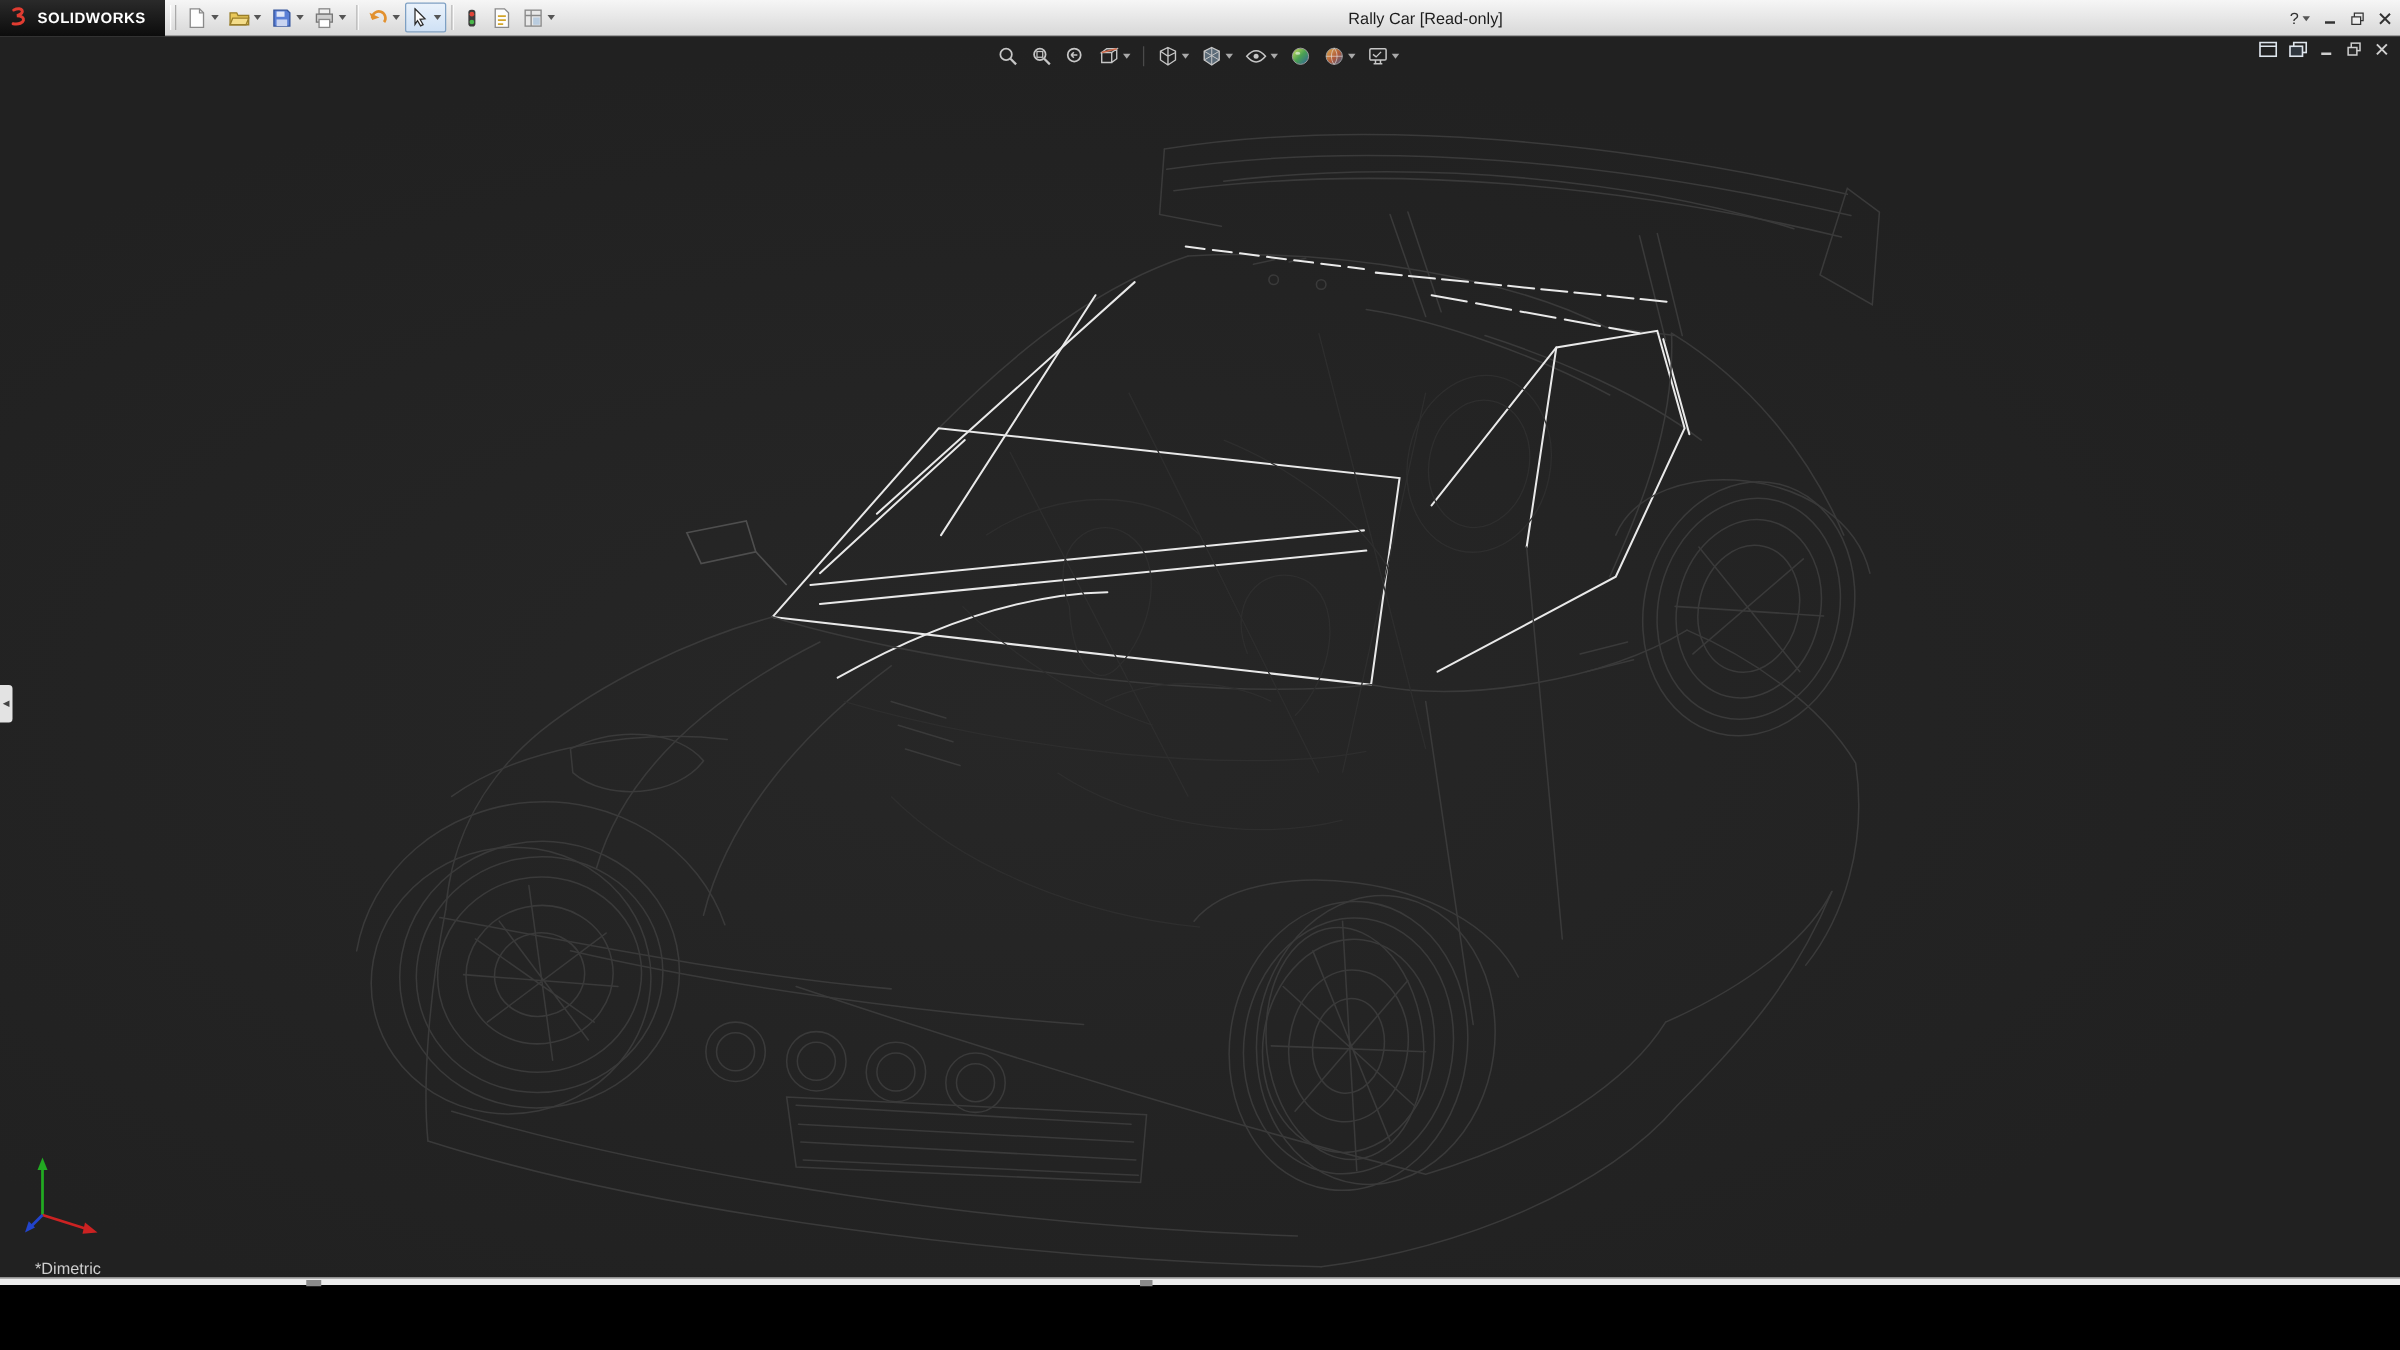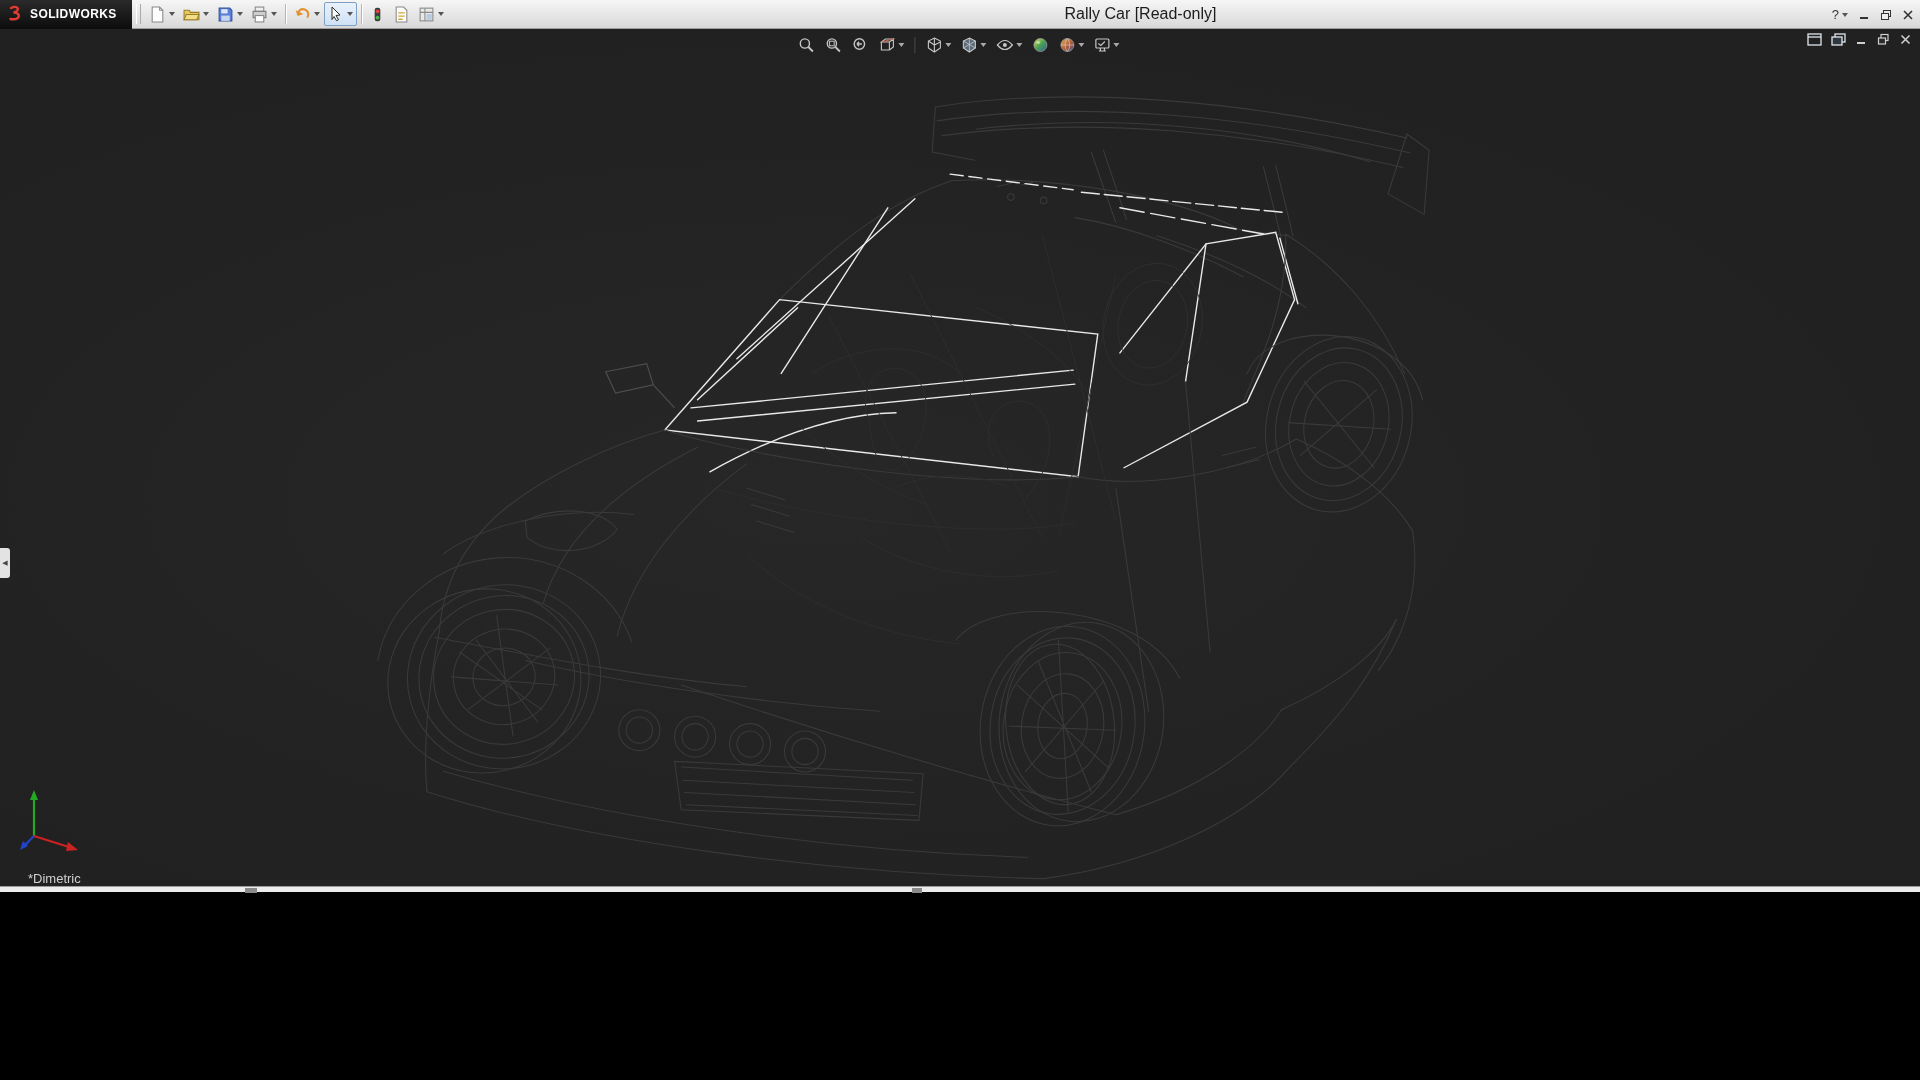--- a/index.html
+++ b/index.html
@@ -6,37 +6,37 @@
     --titlebar-top:#f6f6f6; --titlebar-bottom:#d8d8d8;
     --viewport-bg:#212121;
     --wire:#3a3a3a; --wire-dim:#2e2e2e; --wire-bright:#4e4e4e;
     --highlight-white:#e9e9e9; --selection-orange:#ee8e3c;
     --triad-x:#cc2222; --triad-y:#22aa22; --triad-z:#2244cc;
     --hud-icon:#c6c6c6;
   }
   *{margin:0;padding:0;box-sizing:border-box;}
   html,body{width:1920px;height:1080px;overflow:hidden;
     font-family:"Liberation Sans","DejaVu Sans",sans-serif;background:#000;}
-  .app{position:relative;width:1920px;height:892px;background:var(--viewport-bg,#212121);}
+  .app{position:relative;width:1920px;height:1028px;background:var(--viewport-bg,#212121);}
 
   
   .titlebar{position:absolute;top:0;left:0;right:0;height:29px;
     background:linear-gradient(var(--titlebar-top,#f6f6f6),var(--titlebar-bottom,#d8d8d8));
     border-bottom:1px solid #9d9d9d;display:flex;align-items:center;z-index:10;}
   .logo{height:29px;min-width:132px;background:linear-gradient(#2a2a2a,#0c0c0c);
     display:flex;align-items:center;gap:4px;padding:0 10px 0 6px;}
   .logo-text{color:#fff;font-weight:bold;font-size:12px;letter-spacing:.4px;}
   .tb-handle{width:5px;height:20px;margin:0 4px;border-left:1px solid #fff;border-right:1px solid #aaa;}
   .tb-btn{height:24px;display:flex;align-items:center;gap:2px;padding:0 3px;border:1px solid transparent;border-radius:2px;}
   .tb-btn.active{border:1px solid #7da0c4;background:linear-gradient(#eaf2fb,#cfe1f5);}
   .tb-btn svg{display:block;}
   .caret{width:0;height:0;border-left:3px solid transparent;border-right:3px solid transparent;border-top:4px solid #555;margin-left:1px;}
   .tb-sep{width:1px;height:20px;background:#b5b5b5;margin:0 4px;box-shadow:1px 0 0 #fff;}
   .title-text{position:absolute;left:59.4%;transform:translateX(-50%);
-    font-size:16px;color:#1c1c1c;white-space:nowrap;}
+    font-size:13px;color:#1c1c1c;white-space:nowrap;}
   .win-controls{position:absolute;right:6px;top:0;height:29px;display:flex;align-items:center;gap:10px;}
   .win-btn{font-size:13px;color:#333;display:flex;align-items:center;gap:2px;line-height:1;}
   .win-btn svg{display:block;}
 
   
   .viewport{position:absolute;top:29px;left:0;right:0;bottom:6px;
     background:radial-gradient(ellipse at 42% 55%, #272727 0%, var(--viewport-bg,#212121) 70%);overflow:hidden;}
   .car-svg{position:absolute;inset:0;width:100%;height:100%;}
 
   .wire path,.wire ellipse,.wire circle,.wire line,.wire rect{fill:none;stroke:var(--wire);stroke-width:1.3;stroke-linecap:round;}

